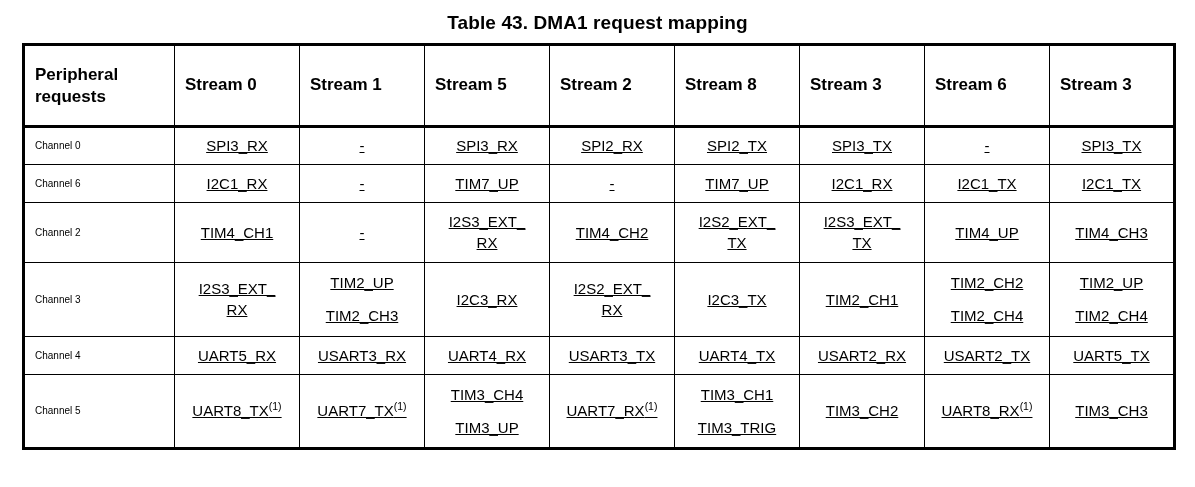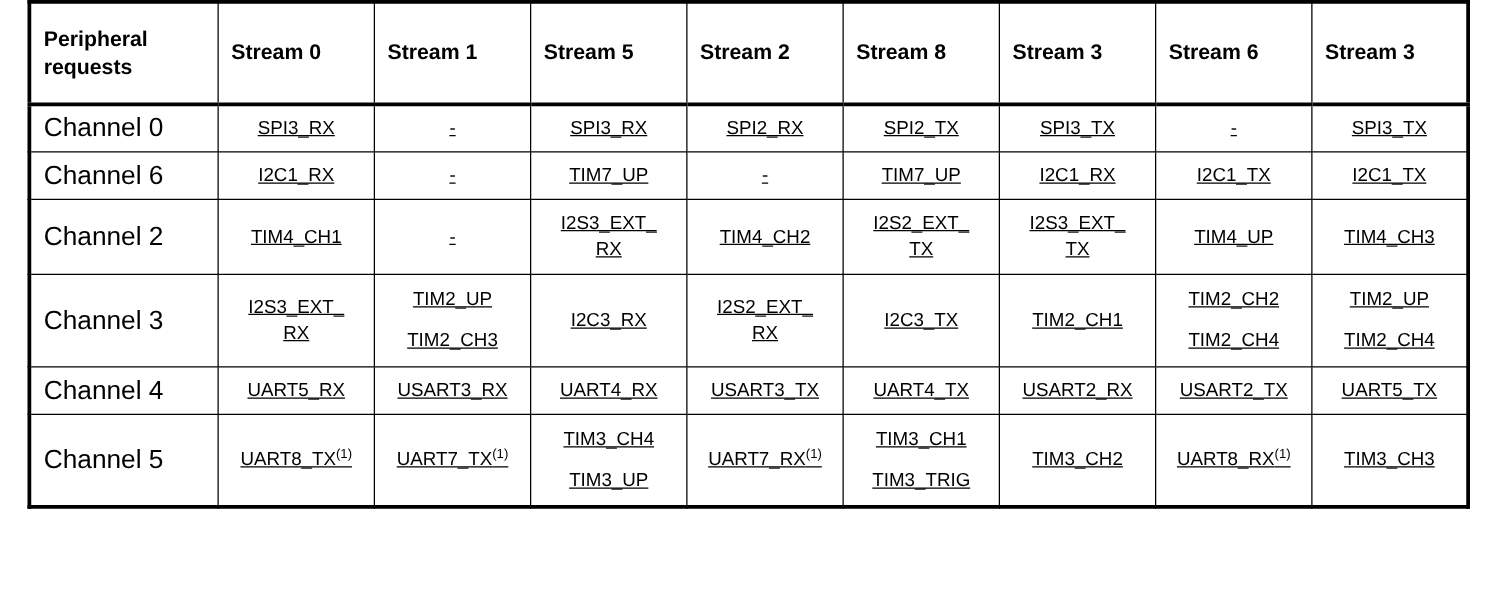--- a/index.html
+++ b/index.html
@@ -68,21 +68,21 @@
     height: 82px;
     border-bottom: 3px solid #000;
     border-top: none;
   }
   table.dma thead th.periph-head {
     line-height: 1.26;
   }
   table.dma tbody td.rowlabel {
     text-align: left;
     padding-left: 10px;
-    font-size: 21px;
+    font-size: 10px;
   }
   table.dma tbody tr.r-h38 td { height: 38px; }
   table.dma tbody tr.r-h60 td { height: 60px; }
   table.dma tbody tr.r-h74 td { height: 74px; }
   table.dma tbody tr:last-child td { border-bottom: none; }
 
   .cell-lines {
     display: block;
   }
   .cell-lines .ln {
@@ -99,20 +99,21 @@
     font-size: 10.5px;
     vertical-align: super;
     line-height: 0;
   }
 </style>
 </head>
 <body>
 
 <div class="page">
 
+  <div class="table-title">Table 43. DMA1 request mapping</div>
 
   <div class="table-wrap">
     <table class="dma">
       <colgroup>
         <col class="c-periph">
         <col class="c-stream">
           <col class="c-stream">
           <col class="c-stream">
           <col class="c-stream">
         <col class="c-stream">

